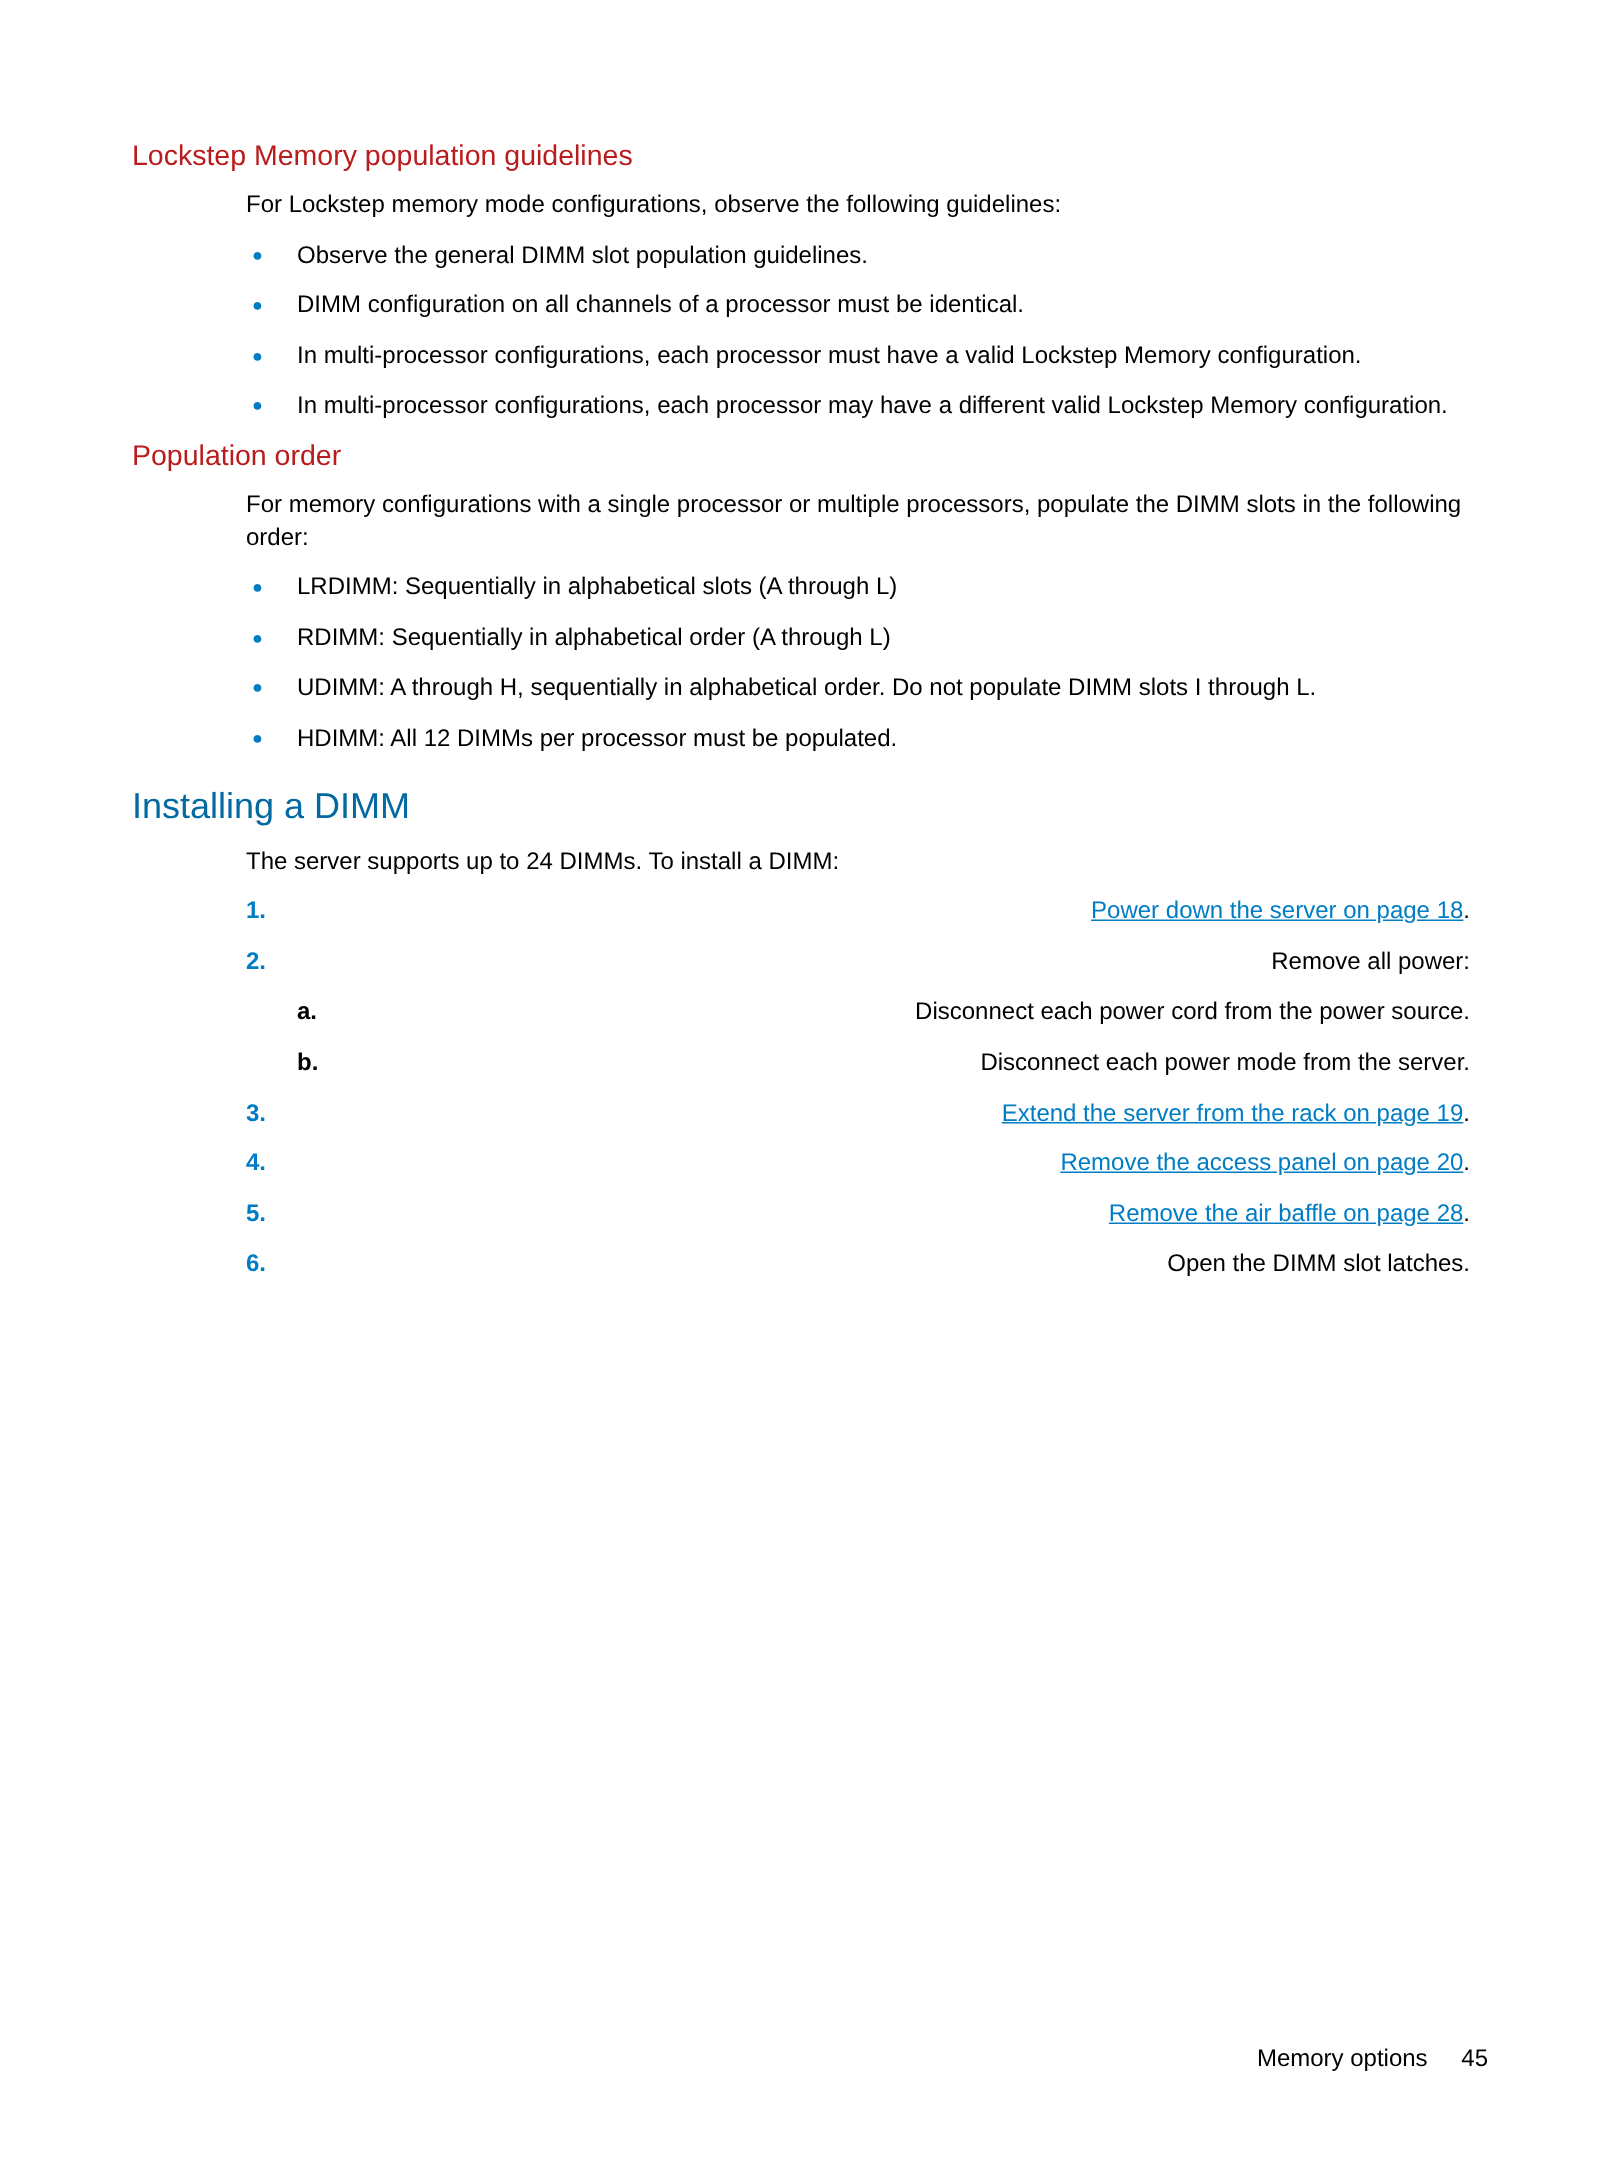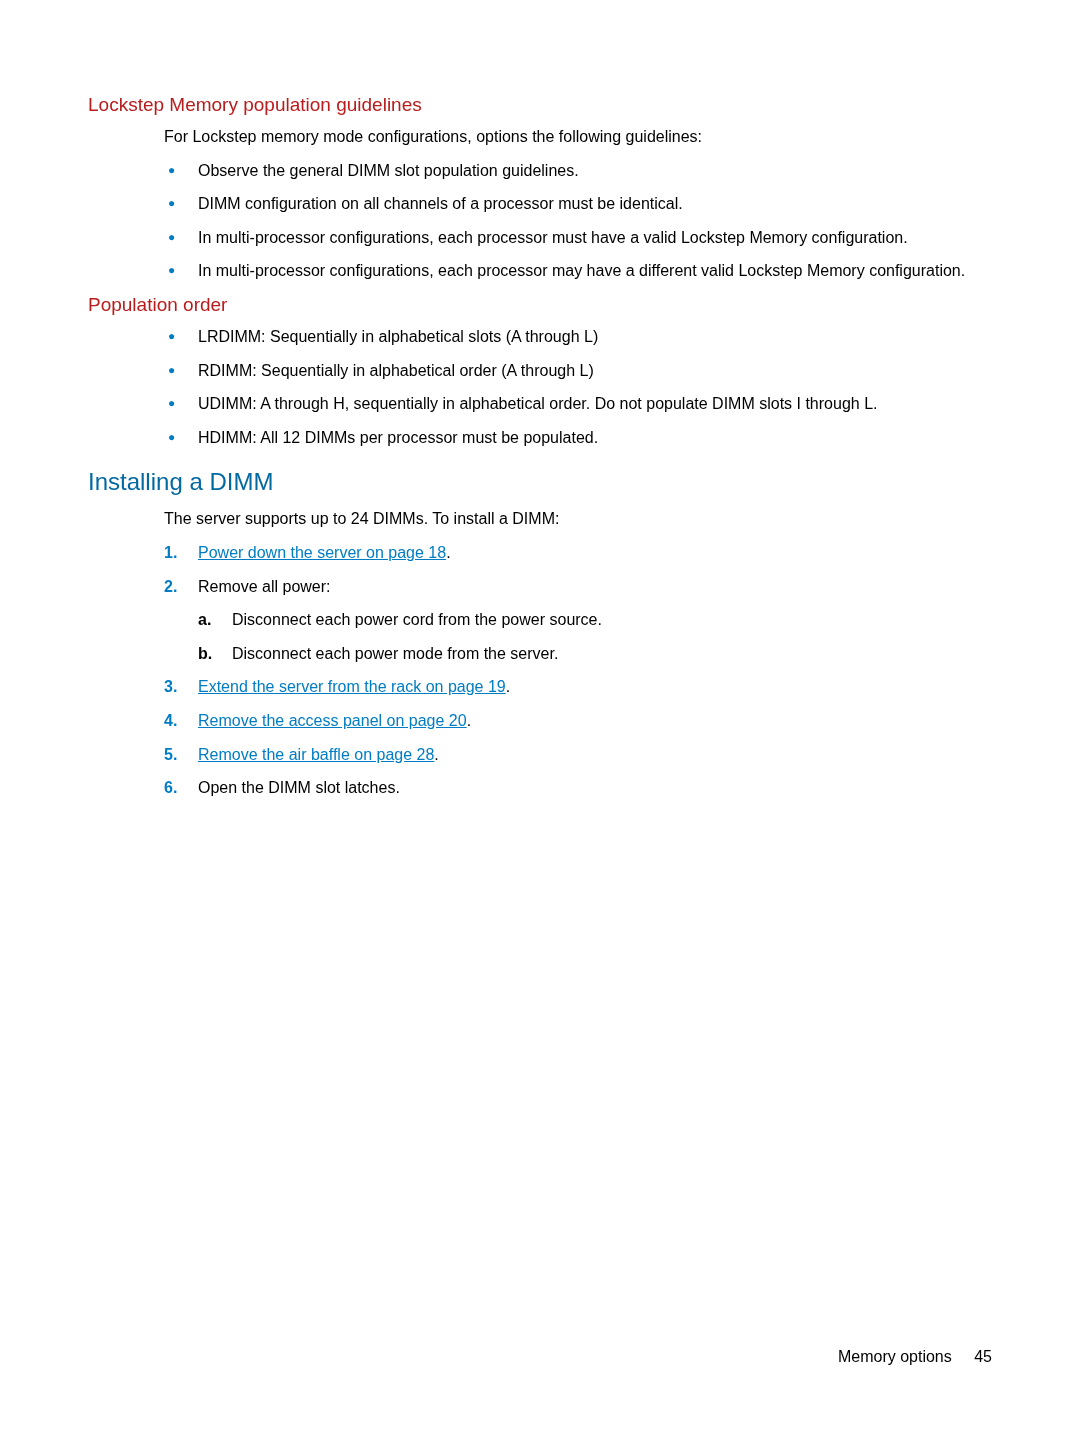--- a/index.html
+++ b/index.html
@@ -60,20 +60,21 @@
     counter-reset: step;
     margin-bottom: 12px;
   }
   ol.steps > li {
     counter-increment: step;
     position: relative;
     padding-left: 34px;
     font-size: 16px;
     line-height: 1.35;
     margin-bottom: 12px;
+    text-align: right;
   }
   ol.steps > li::before {
     content: counter(step) ".";
     position: absolute;
     left: 0;
     top: 0;
     color: #007cc5;
     font-weight: 700;
     font-size: 16px;
   }
@@ -97,42 +98,43 @@
     top: 0;
     font-weight: 700;
     font-size: 16px;
   }
   a.link {
     color: #007cc5;
     text-decoration: underline;
   }
   .footer {
     position: absolute;
-    bottom: 72px;
+    bottom: 56px;
     right: 88px;
     font-size: 16px;
   }
   .footer .pnum { margin-left: 18px; }
 </style>
 </head>
 <body>
 
 <div class="h3">Lockstep Memory population guidelines</div>
 <div class="body-block">
-  <p class="para">For Lockstep memory mode configurations, options the following guidelines:</p>
+  <p class="para">For Lockstep memory mode configurations, observe the following guidelines:</p>
   <ul class="bullets">
     <li>Observe the general DIMM slot population guidelines.</li>
     <li>DIMM configuration on all channels of a processor must be identical.</li>
     <li>In multi-processor configurations, each processor must have a valid Lockstep Memory configuration.</li>
     <li>In multi-processor configurations, each processor may have a different valid Lockstep Memory configuration.</li>
   </ul>
 </div>
 
 <div class="h3">Population order</div>
 <div class="body-block">
+  <p class="para">For memory configurations with a single processor or multiple processors, populate the DIMM slots in the following order:</p>
   <ul class="bullets">
     <li>LRDIMM: Sequentially in alphabetical slots (A through L)</li>
     <li>RDIMM: Sequentially in alphabetical order (A through L)</li>
     <li>UDIMM: A through H, sequentially in alphabetical order. Do not populate DIMM slots I through L.</li>
     <li>HDIMM: All 12 DIMMs per processor must be populated.</li>
   </ul>
 </div>
 
 <div class="h2">Installing a DIMM</div>
 <div class="body-block">

